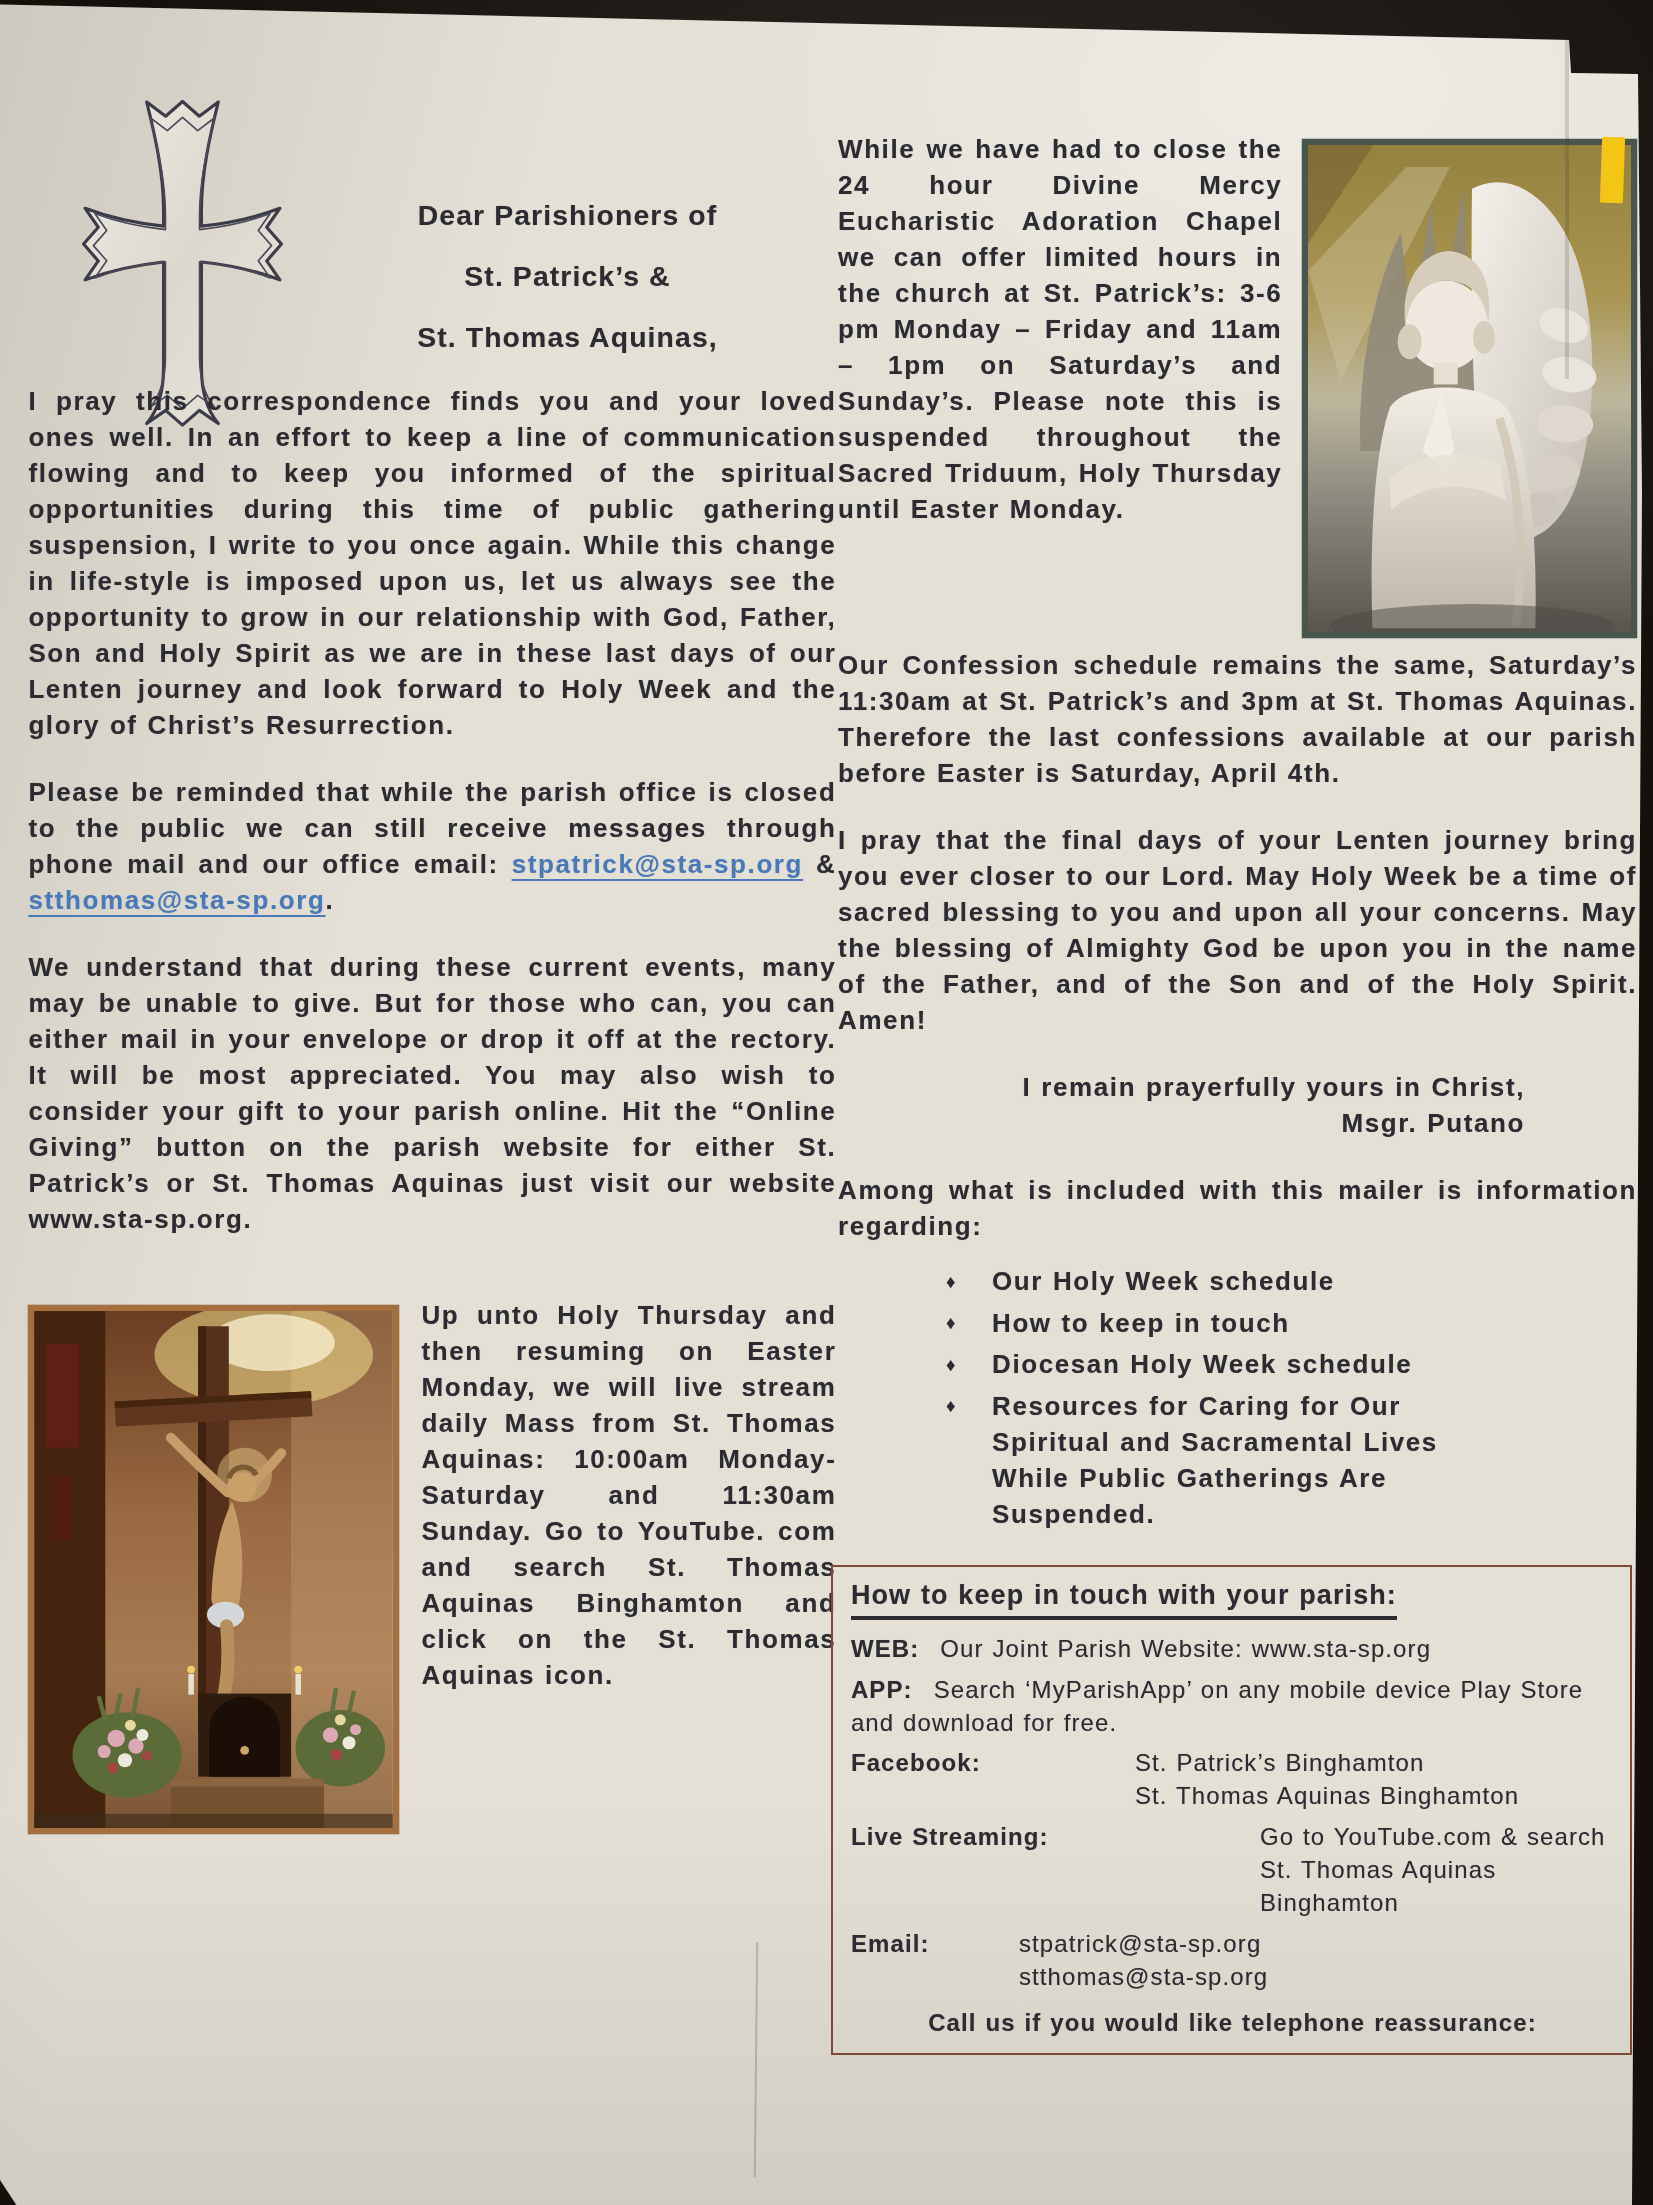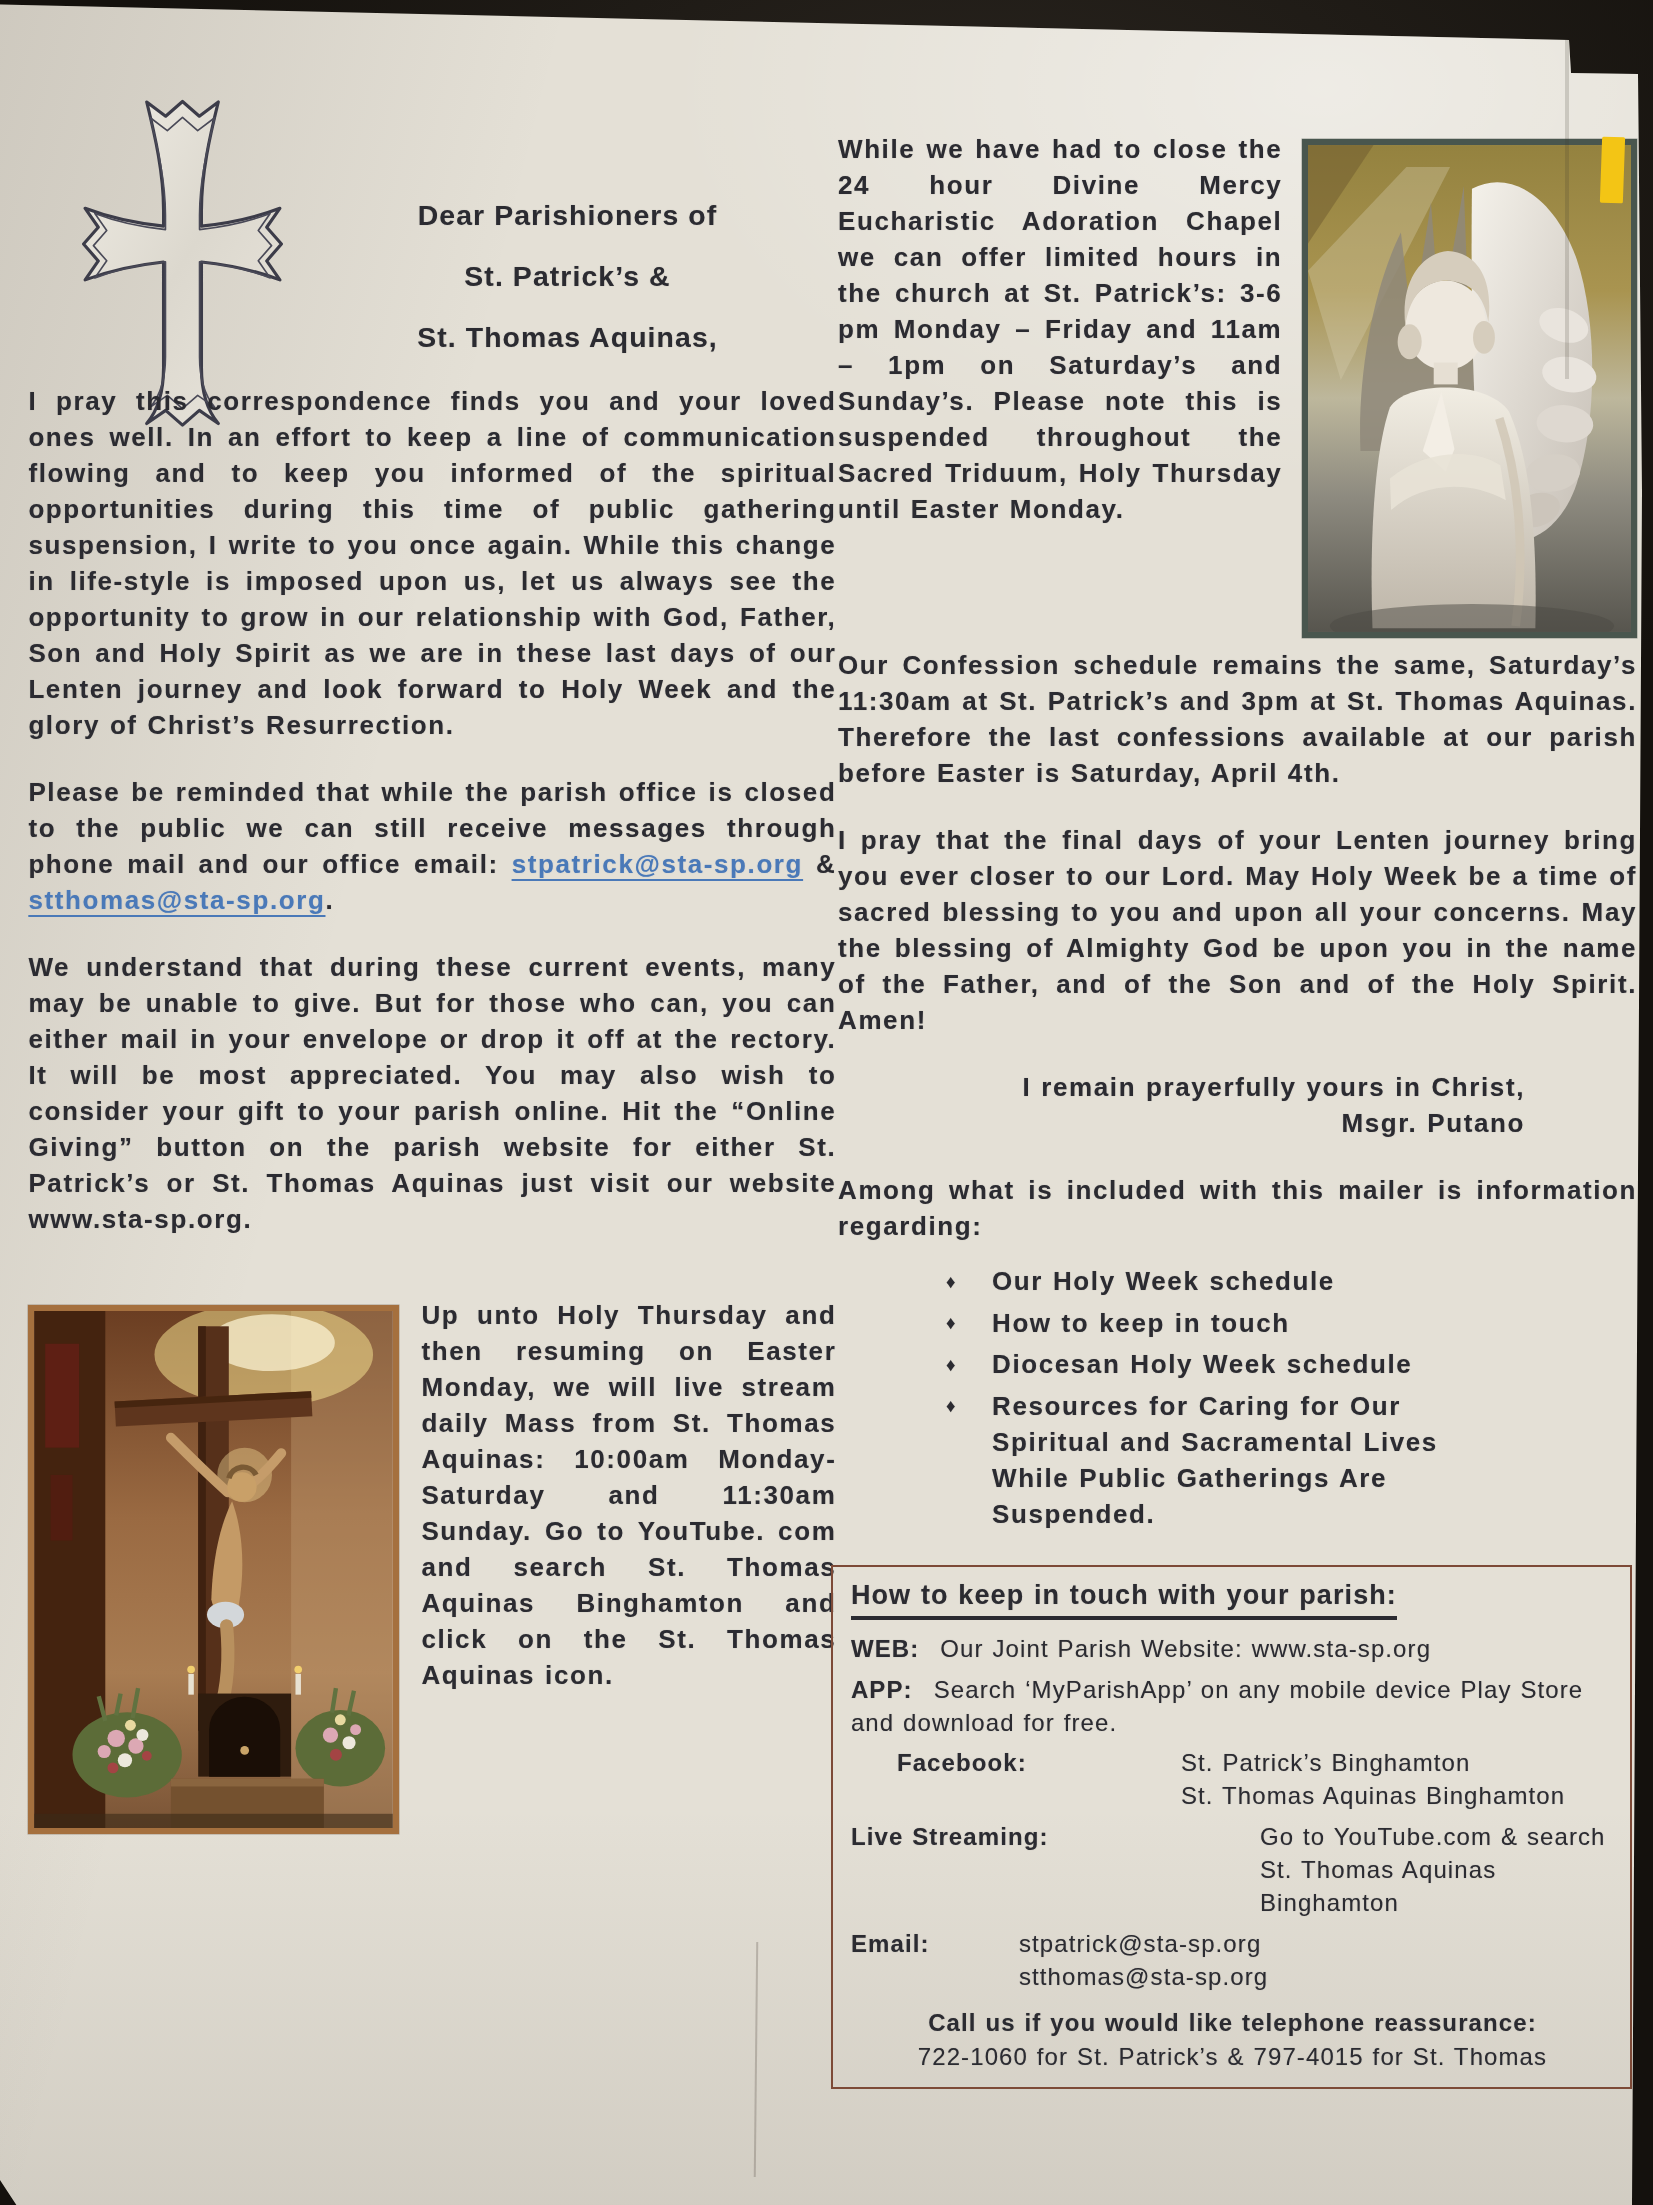--- a/index.html
+++ b/index.html
@@ -39,21 +39,21 @@
   .bullets li::before{content:"\2666";position:absolute;left:108px;top:0.5px;font-size:18.6px;}
   .contact-box{margin:33px 0 0 -6.6px;width:801px;box-sizing:border-box;border:2.7px solid #7d4a37;
     padding:12px 16.4px 14.2px 17.5px;font-size:24px;line-height:33px;font-weight:normal;letter-spacing:1.1px;}
   .box-title-wrap{margin-bottom:12px;}
   .box-title{font-size:27px;font-weight:bold;display:inline-block;border-bottom:4.4px solid #2b2b31;padding-bottom:4.4px;}
   .box-p{margin-top:7.7px;text-align:left;}
   .inline-label{font-weight:bold;margin-right:21px;}
   .bold{font-weight:bold;}
   .box-row{display:flex;margin-top:7.7px;}
   .box-label{font-weight:bold;}
-  .lbl-fb{flex:0 0 284px;margin-left:46px;}
+  .lbl-fb{flex:0 0 284px;}
   .lbl-ls{flex:0 0 409px;}
   .lbl-em{flex:0 0 168px;}
   .box-vals{display:flex;flex-direction:column;}
   .box-call1{text-align:center;font-weight:bold;margin-top:13px;}
   .box-call2{text-align:center;margin-top:1.1px;}
   .yellow-mark{position:absolute;left:1601px;top:137px;width:23px;height:66px;background:#f3c515;
     transform:rotate(2deg);border-radius:1.6px;}
   .scratch{position:absolute;left:755px;top:1942px;width:1.6px;height:235px;background:rgba(70,60,50,.25);
     transform:rotate(.6deg);}
 </style>
@@ -251,21 +251,20 @@
         </span>
       </div>
       <div class="box-row">
         <span class="box-label lbl-em">Email:</span>
         <span class="box-vals">
           <span>stpatrick@sta-sp.org</span>
           <span>stthomas@sta-sp.org</span>
         </span>
       </div>
       <div class="box-call1">Call us if you would like telephone reassurance:</div>
-      <div class="box-call2">722-1060 for St. Patrick’s &amp; 797-4015 for St. Thomas</div>
     </div>
   </div>
 
   <div class="step-shade"></div>
   <div class="yellow-mark"></div>
   <div class="scratch"></div>
 </div>
 
 
 </body></html>

